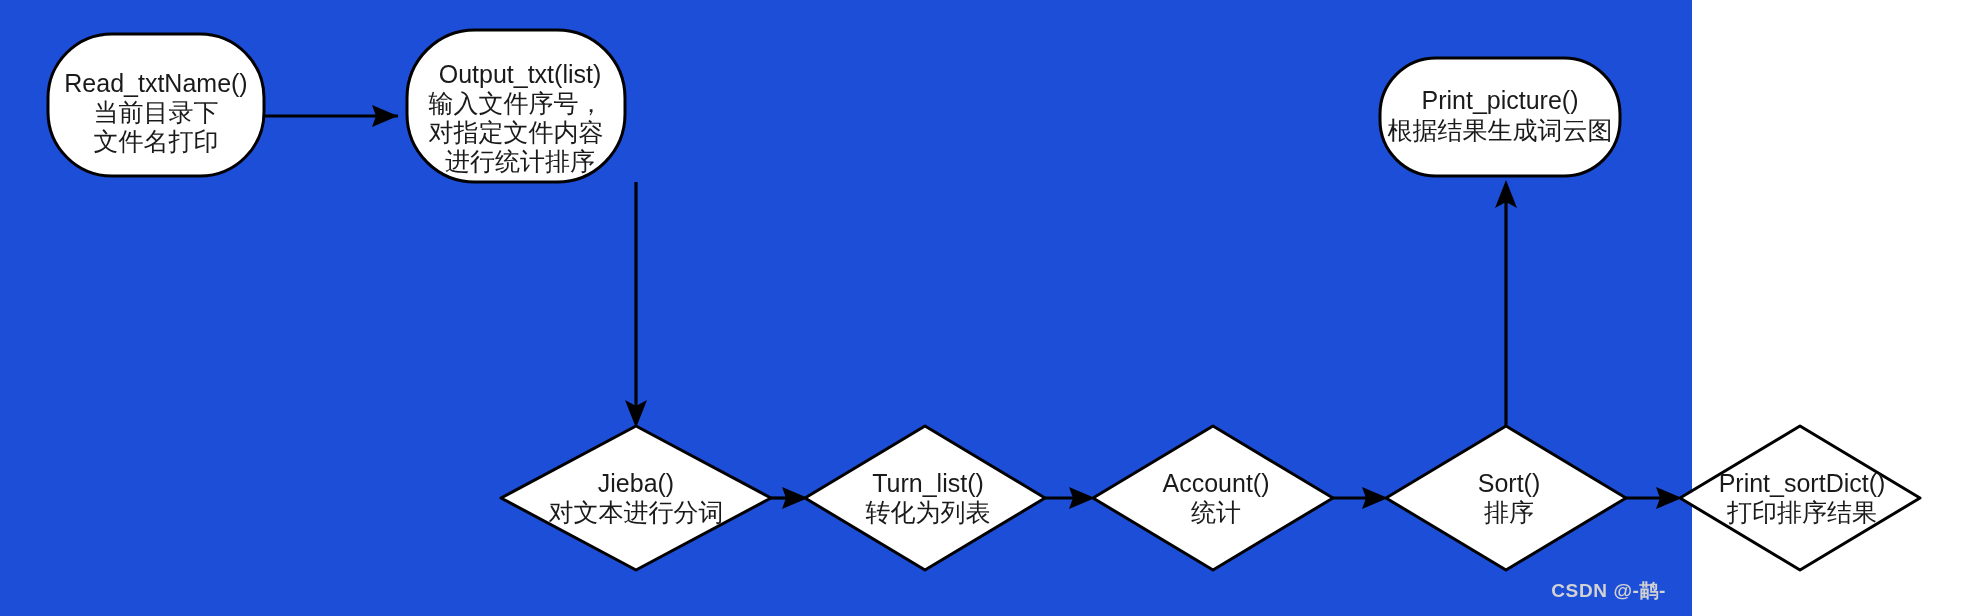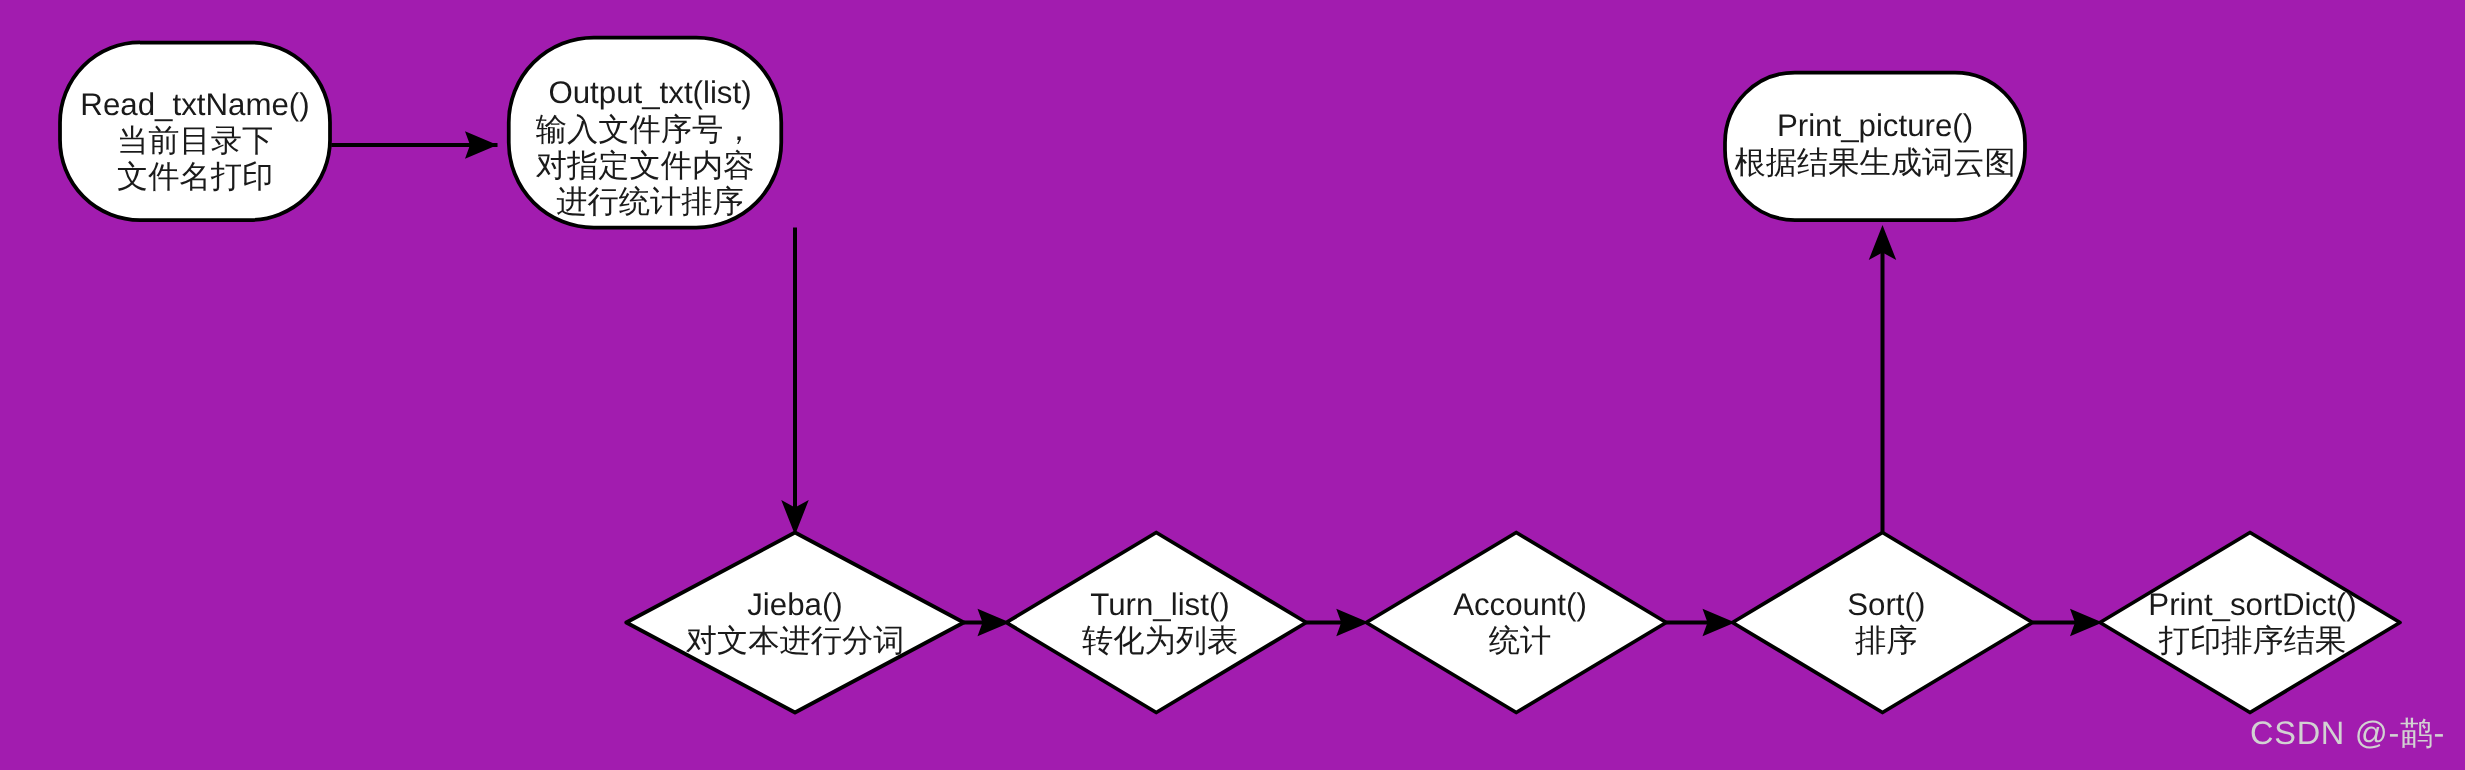--- a/index.html
+++ b/index.html
@@ -8,23 +8,23 @@
     background: #ffffff;
   }
   body {
     width: 1972px;
     height: 616px;
     overflow: hidden;
     font-family: "Liberation Sans", "DejaVu Sans", sans-serif;
   }
   #diagram-root {
     position: relative;
-    width: 1972px;
+    width: 1692px;
     height: 616px;
-    background: #a21caf;
+    background: #1d4ed8;
   }
   svg#flowchart {
     display: block;
     width: 1972px;
     height: 616px;
   }
   .shape-outline {
     fill: #ffffff;
     stroke: #000000;
     stroke-width: 3;
@@ -42,27 +42,28 @@
   .node-text {
     font-family: "Liberation Sans", "DejaVu Sans", sans-serif;
     font-size: 25px;
     fill: #1a1a1a;
     text-anchor: middle;
     dominant-baseline: middle;
     white-space: pre;
   }
   .watermark {
     position: absolute;
-    right: 16px;
+    right: 26px;
     bottom: 12px;
     font-family: "Liberation Sans", "DejaVu Sans", sans-serif;
-    font-size: 26px;
+    font-size: 19px;
     color: #d2d2d2;
     letter-spacing: 0.6px;
     user-select: none;
+    font-weight: bold;
   }
 </style>
 </head>
 <body>
 
 <div id="diagram-root">
 
   <svg id="flowchart" viewBox="0 0 1972 616">
 
     <g>

